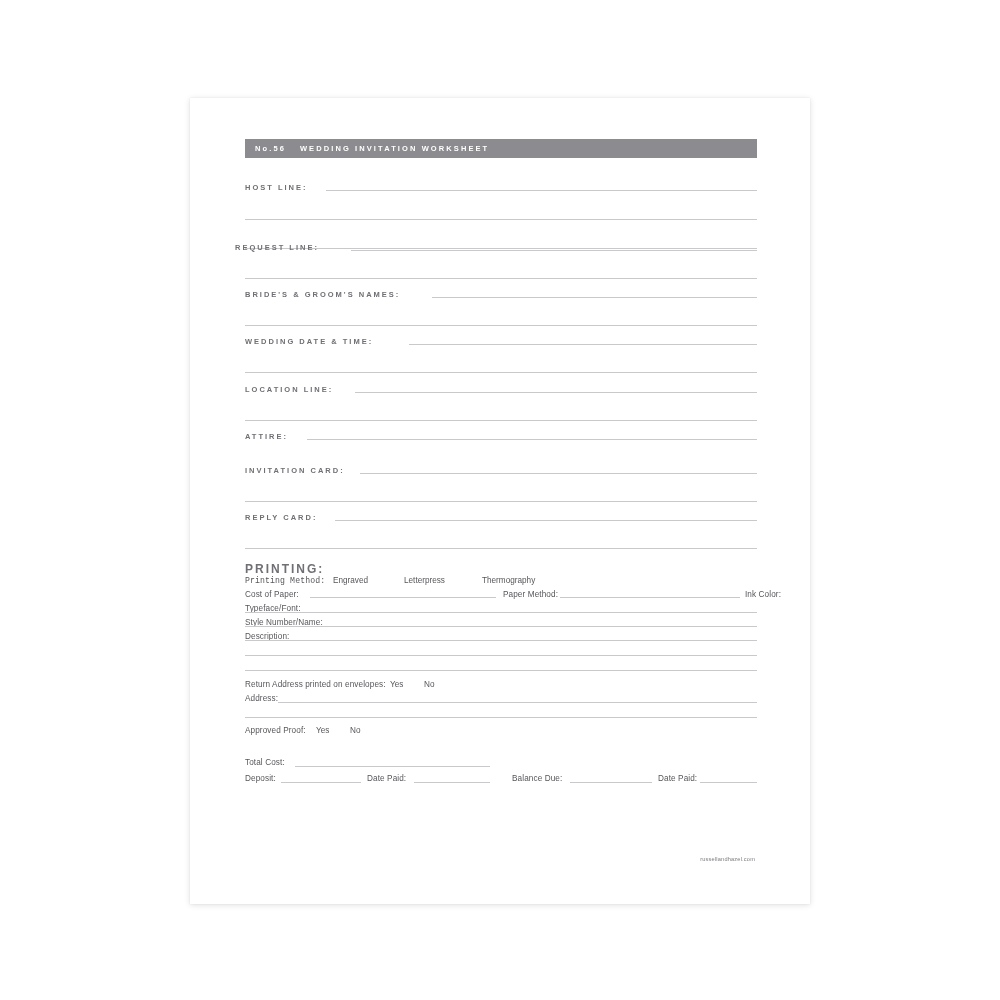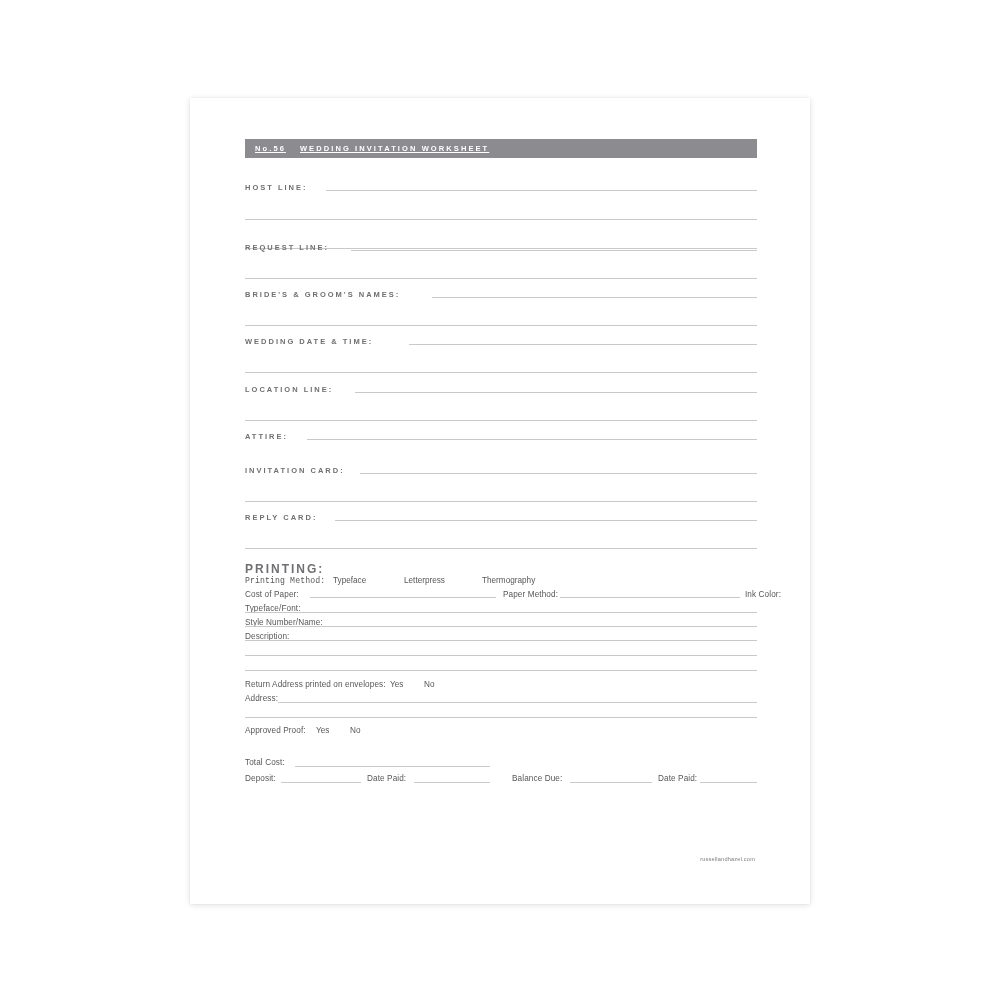--- a/index.html
+++ b/index.html
@@ -69,21 +69,20 @@
     color: #ffffff;
     display: flex;
     align-items: center;
   }
   .title-bar .title-text {
     font-size: 7.5px;
     letter-spacing: 2.1px;
     font-weight: bold;
     padding-left: 10px;
     white-space: nowrap;
-    text-decoration: underline;
   }
 
   
   .field-label {
     position: absolute;
     font-size: 7.5px;
     letter-spacing: 2.0px;
     font-weight: bold;
     color: #6f6f74;
     white-space: nowrap;
@@ -140,21 +139,21 @@
     <div class="title-bar">
       <span class="title-text">No.56</span>
       <span class="title-text" style="padding-left:14px;">WEDDING INVITATION WORKSHEET</span>
     </div>
 
     <div class="field-label" style="left:55px; top:85px;">HOST LINE:</div>
     <div class="rule" style="left:136px; top:92px; width:431px;"></div>
     <div class="rule" style="left:55px; top:121px; width:512px;"></div>
     <div class="rule" style="left:55px; top:150px; width:512px;"></div>
 
-    <div class="field-label" style="left:55px; top:145px;">REQUEST LINE:</div>
+    <div class="field-label" style="left:45px; top:145px;">REQUEST LINE:</div>
     <div class="rule" style="left:161px; top:152px; width:406px;"></div>
     <div class="rule" style="left:55px; top:180px; width:512px;"></div>
 
     <div class="field-label" style="left:55px; top:192px;">BRIDE'S &amp; GROOM'S NAMES:</div>
     <div class="rule" style="left:242px; top:199px; width:325px;"></div>
     <div class="rule" style="left:55px; top:227px; width:512px;"></div>
 
     <div class="field-label" style="left:55px; top:239px;">WEDDING DATE &amp; TIME:</div>
     <div class="rule" style="left:219px; top:246px; width:348px;"></div>
     <div class="rule" style="left:55px; top:274px; width:512px;"></div>
@@ -170,21 +169,21 @@
     <div class="rule" style="left:170px; top:375px; width:397px;"></div>
     <div class="rule" style="left:55px; top:403px; width:512px;"></div>
 
     <div class="field-label" style="left:55px; top:415px;text-align:right;">REPLY CARD:</div>
     <div class="rule" style="left:145px; top:422px; width:422px;"></div>
     <div class="rule" style="left:55px; top:450px; width:512px;"></div>
 
     <div class="printing-head" style="left:55px; top:464px;">PRINTING:</div>
 
     <div class="small-label" style="left:55px; top:478px;font-family:Liberation Mono, monospace;">Printing Method:</div>
-    <div class="opt" style="left:143px; top:478px;">Typeface</div>
+    <div class="opt" style="left:143px; top:478px;">Engraved</div>
     <div class="opt" style="left:214px; top:478px;">Letterpress</div>
     <div class="opt" style="left:292px; top:478px;">Thermography</div>
 
     <div class="small-label" style="left:55px; top:492px;">Cost of Paper:</div>
     <div class="rule" style="left:120px; top:499px; width:186px;"></div>
     <div class="small-label" style="left:313px; top:492px;">Paper Method:</div>
     <div class="rule" style="left:370px; top:499px; width:180px;"></div>
     <div class="small-label" style="left:555px; top:492px;">Ink Color:</div>
     <div class="rule" style="left:597px; top:499px; width:0px;"></div>
 

